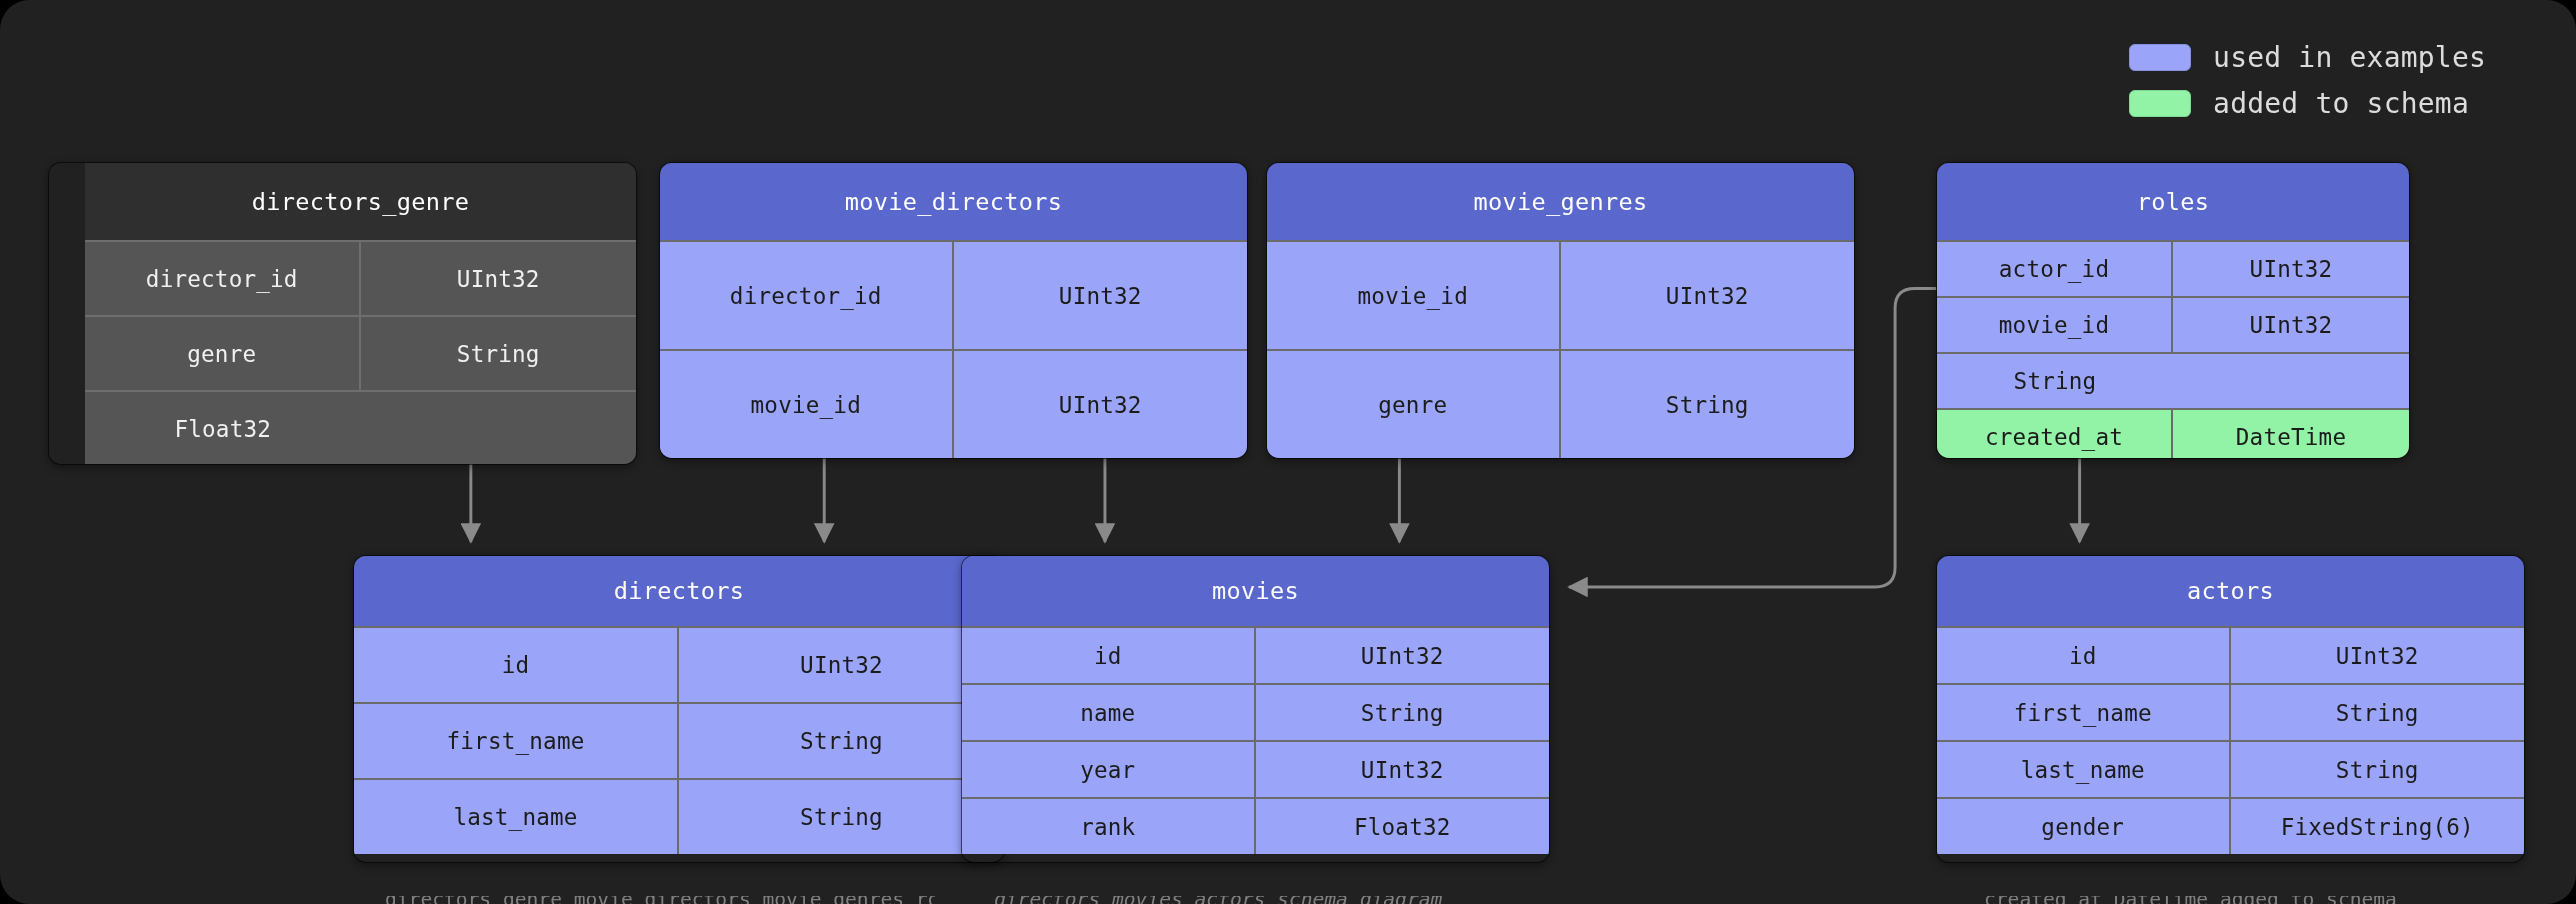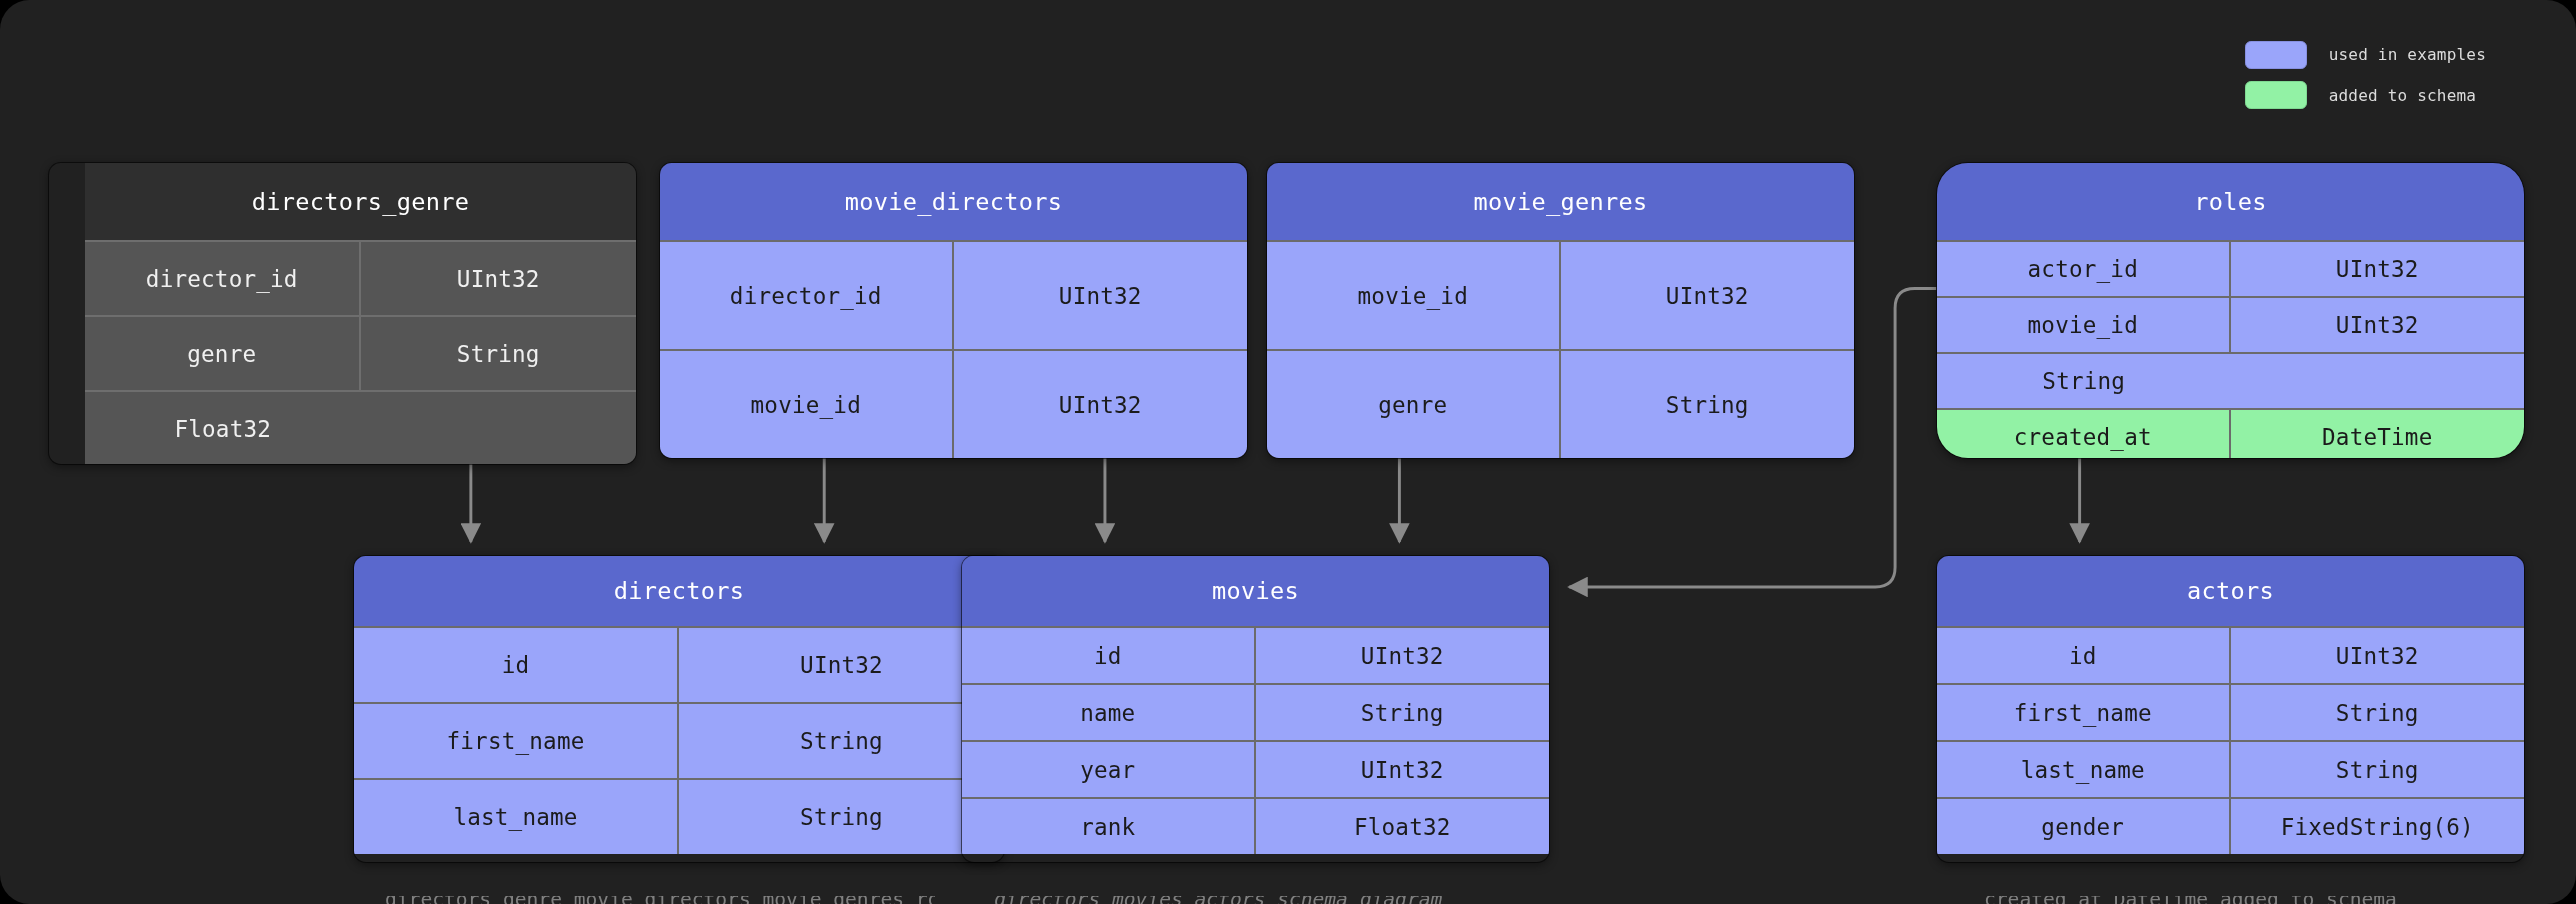--- a/index.html
+++ b/index.html
@@ -39,21 +39,21 @@
   }
   .legend-swatch {
     width: 62px; height: 27.5px;
     border-radius: 5.9px;
     flex: 0 0 auto;
   }
   .legend-swatch.used   { background: #9aa5fa; border: 1px solid #8790e0; }
   .legend-swatch.added  { background: #92f2a5; border: 1px solid #7fd992; }
   .legend-label {
     color: #dcdcdc;
-    font-size: 16px;
+    font-size: 28px;
     letter-spacing: 0.2px;
     white-space: nowrap;
   }
 
   
   .table {
     position: absolute;
     border-radius: 11.8px;
     overflow: hidden;
     box-shadow: 0 0 0 1px rgba(0,0,0,0.55), 0 2.9px 9.8px rgba(0,0,0,0.45);
@@ -197,21 +197,21 @@
     <div class="tbl-row" style="height:109px;">
       <div class="tbl-cell name">movie_id</div>
       <div class="tbl-cell type">UInt32</div>
     </div>
     <div class="tbl-row" style="height:109px;">
       <div class="tbl-cell name">genre</div>
       <div class="tbl-cell type">String</div>
     </div>
   </div>
 
-  <div class="table theme-used" style="left:1937px; top:163px; width:587px; height:295px;border-radius:31px;">
+  <div class="table theme-used" style="left:1937px; top:163px; width:472px; height:295px;">
     <div class="tbl-title" style="height:77px;">roles</div>
     <div class="tbl-row" style="height:56px;">
       <div class="tbl-cell name">actor_id</div>
       <div class="tbl-cell type">UInt32</div>
     </div>
     <div class="tbl-row" style="height:56px;">
       <div class="tbl-cell name">movie_id</div>
       <div class="tbl-cell type">UInt32</div>
     </div>
     <div class="tbl-row" style="height:56px;">

